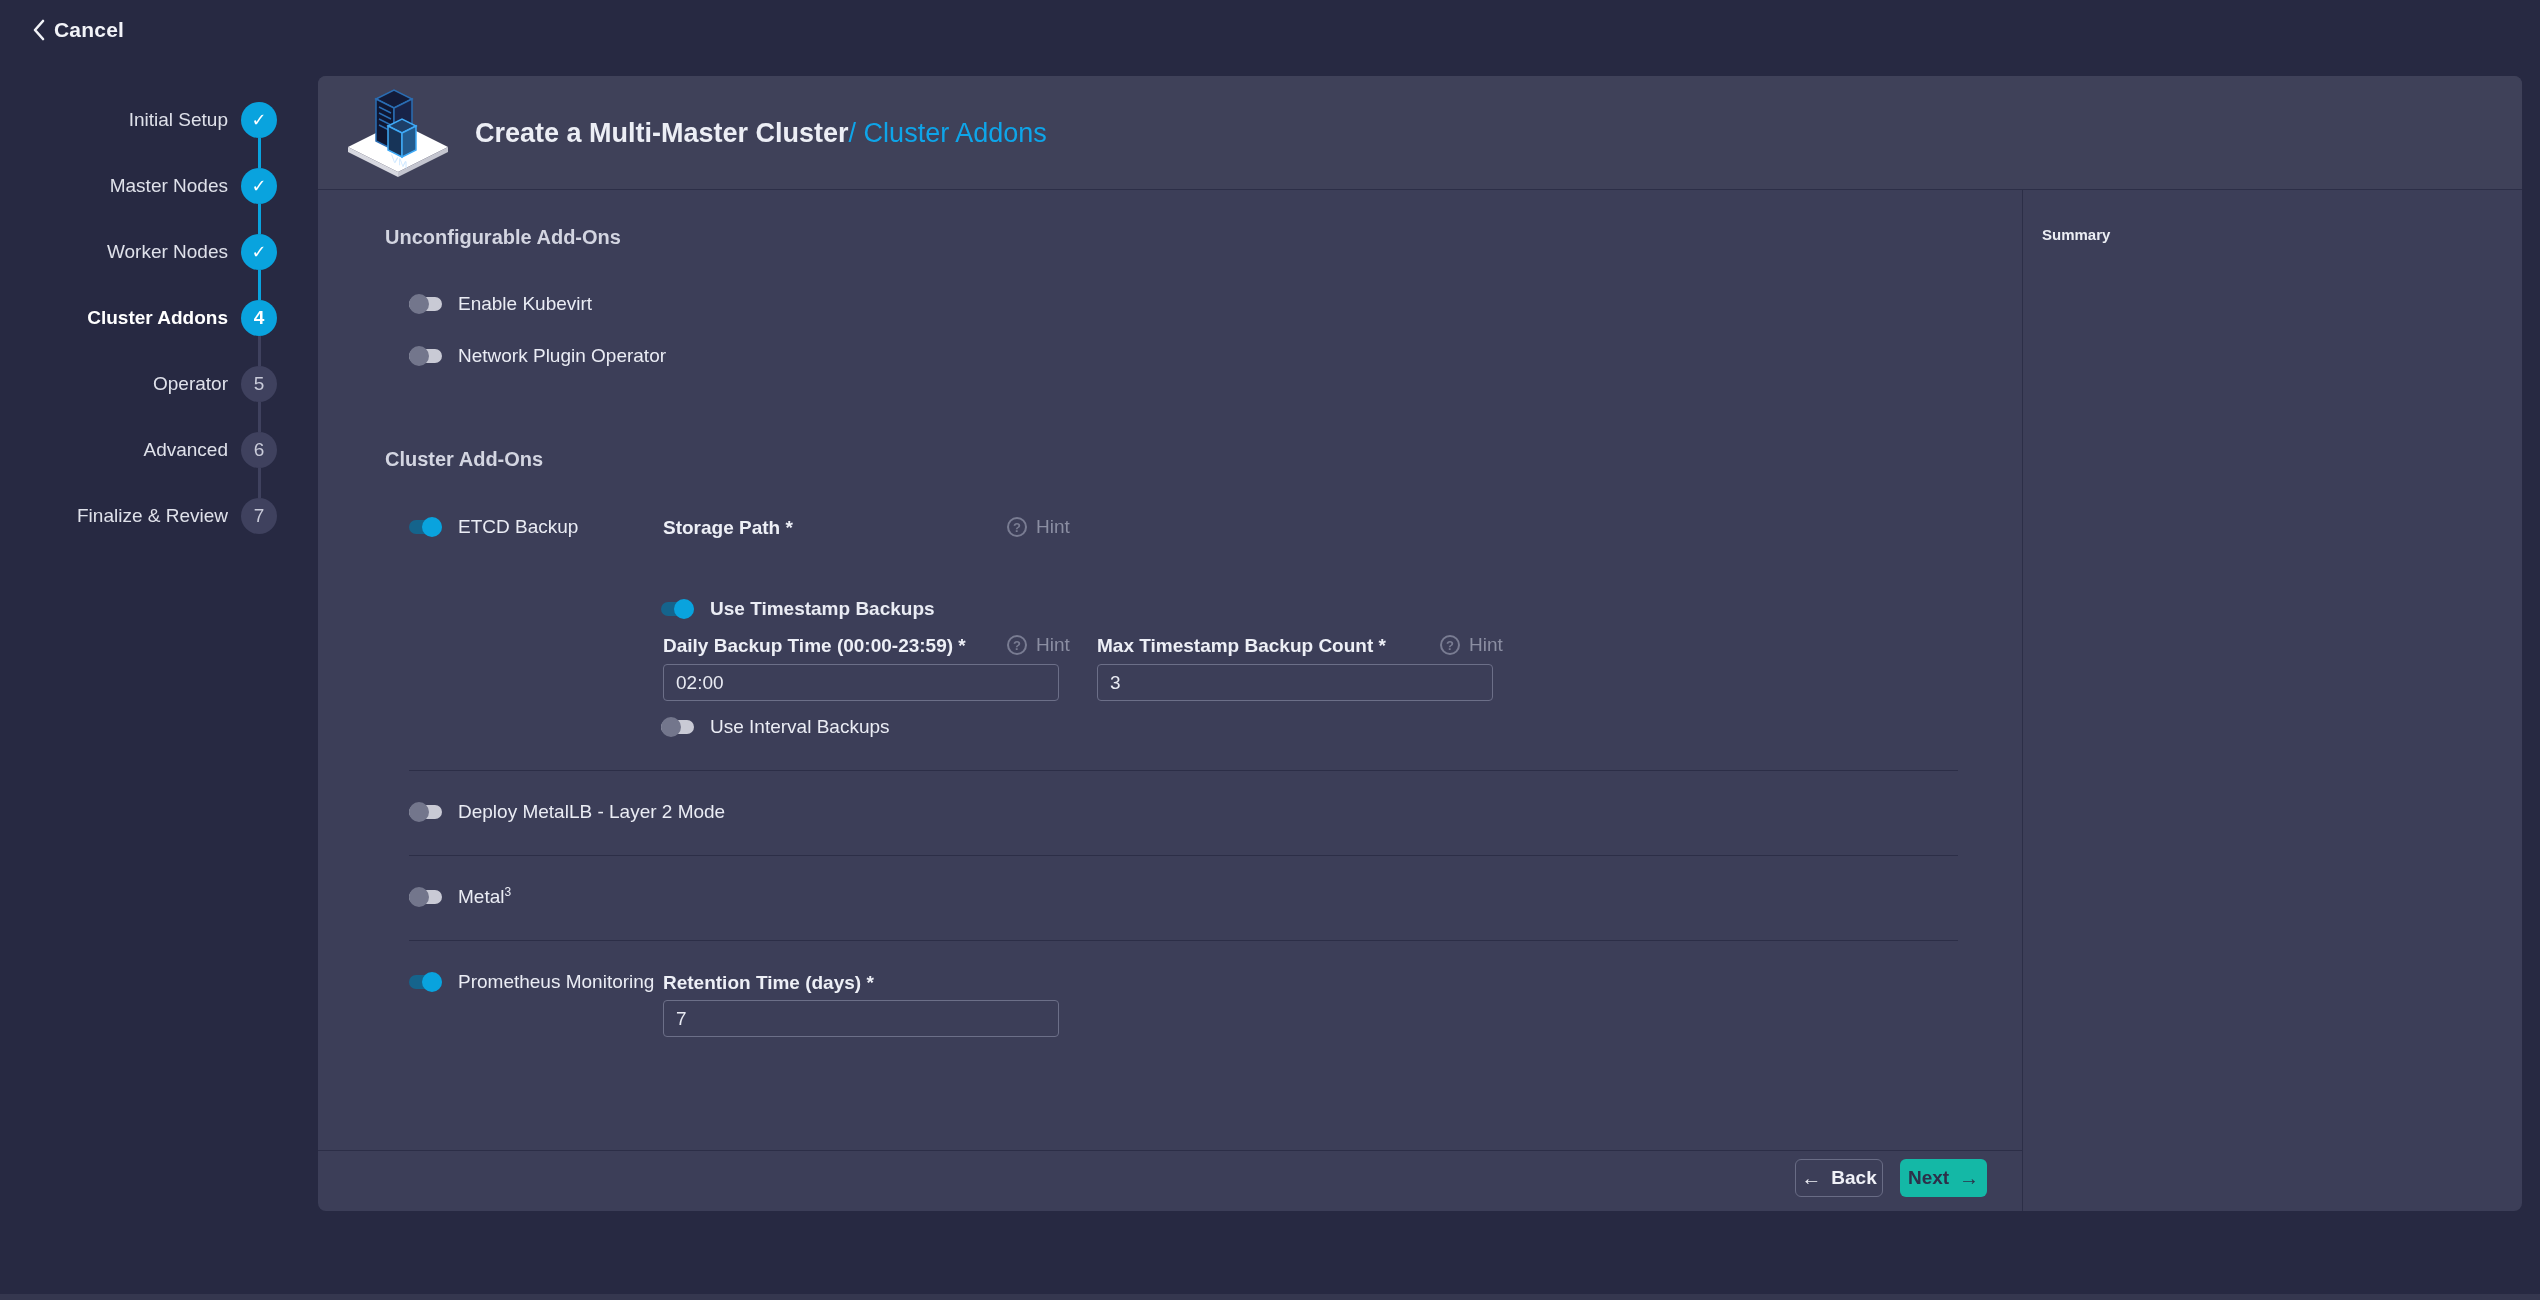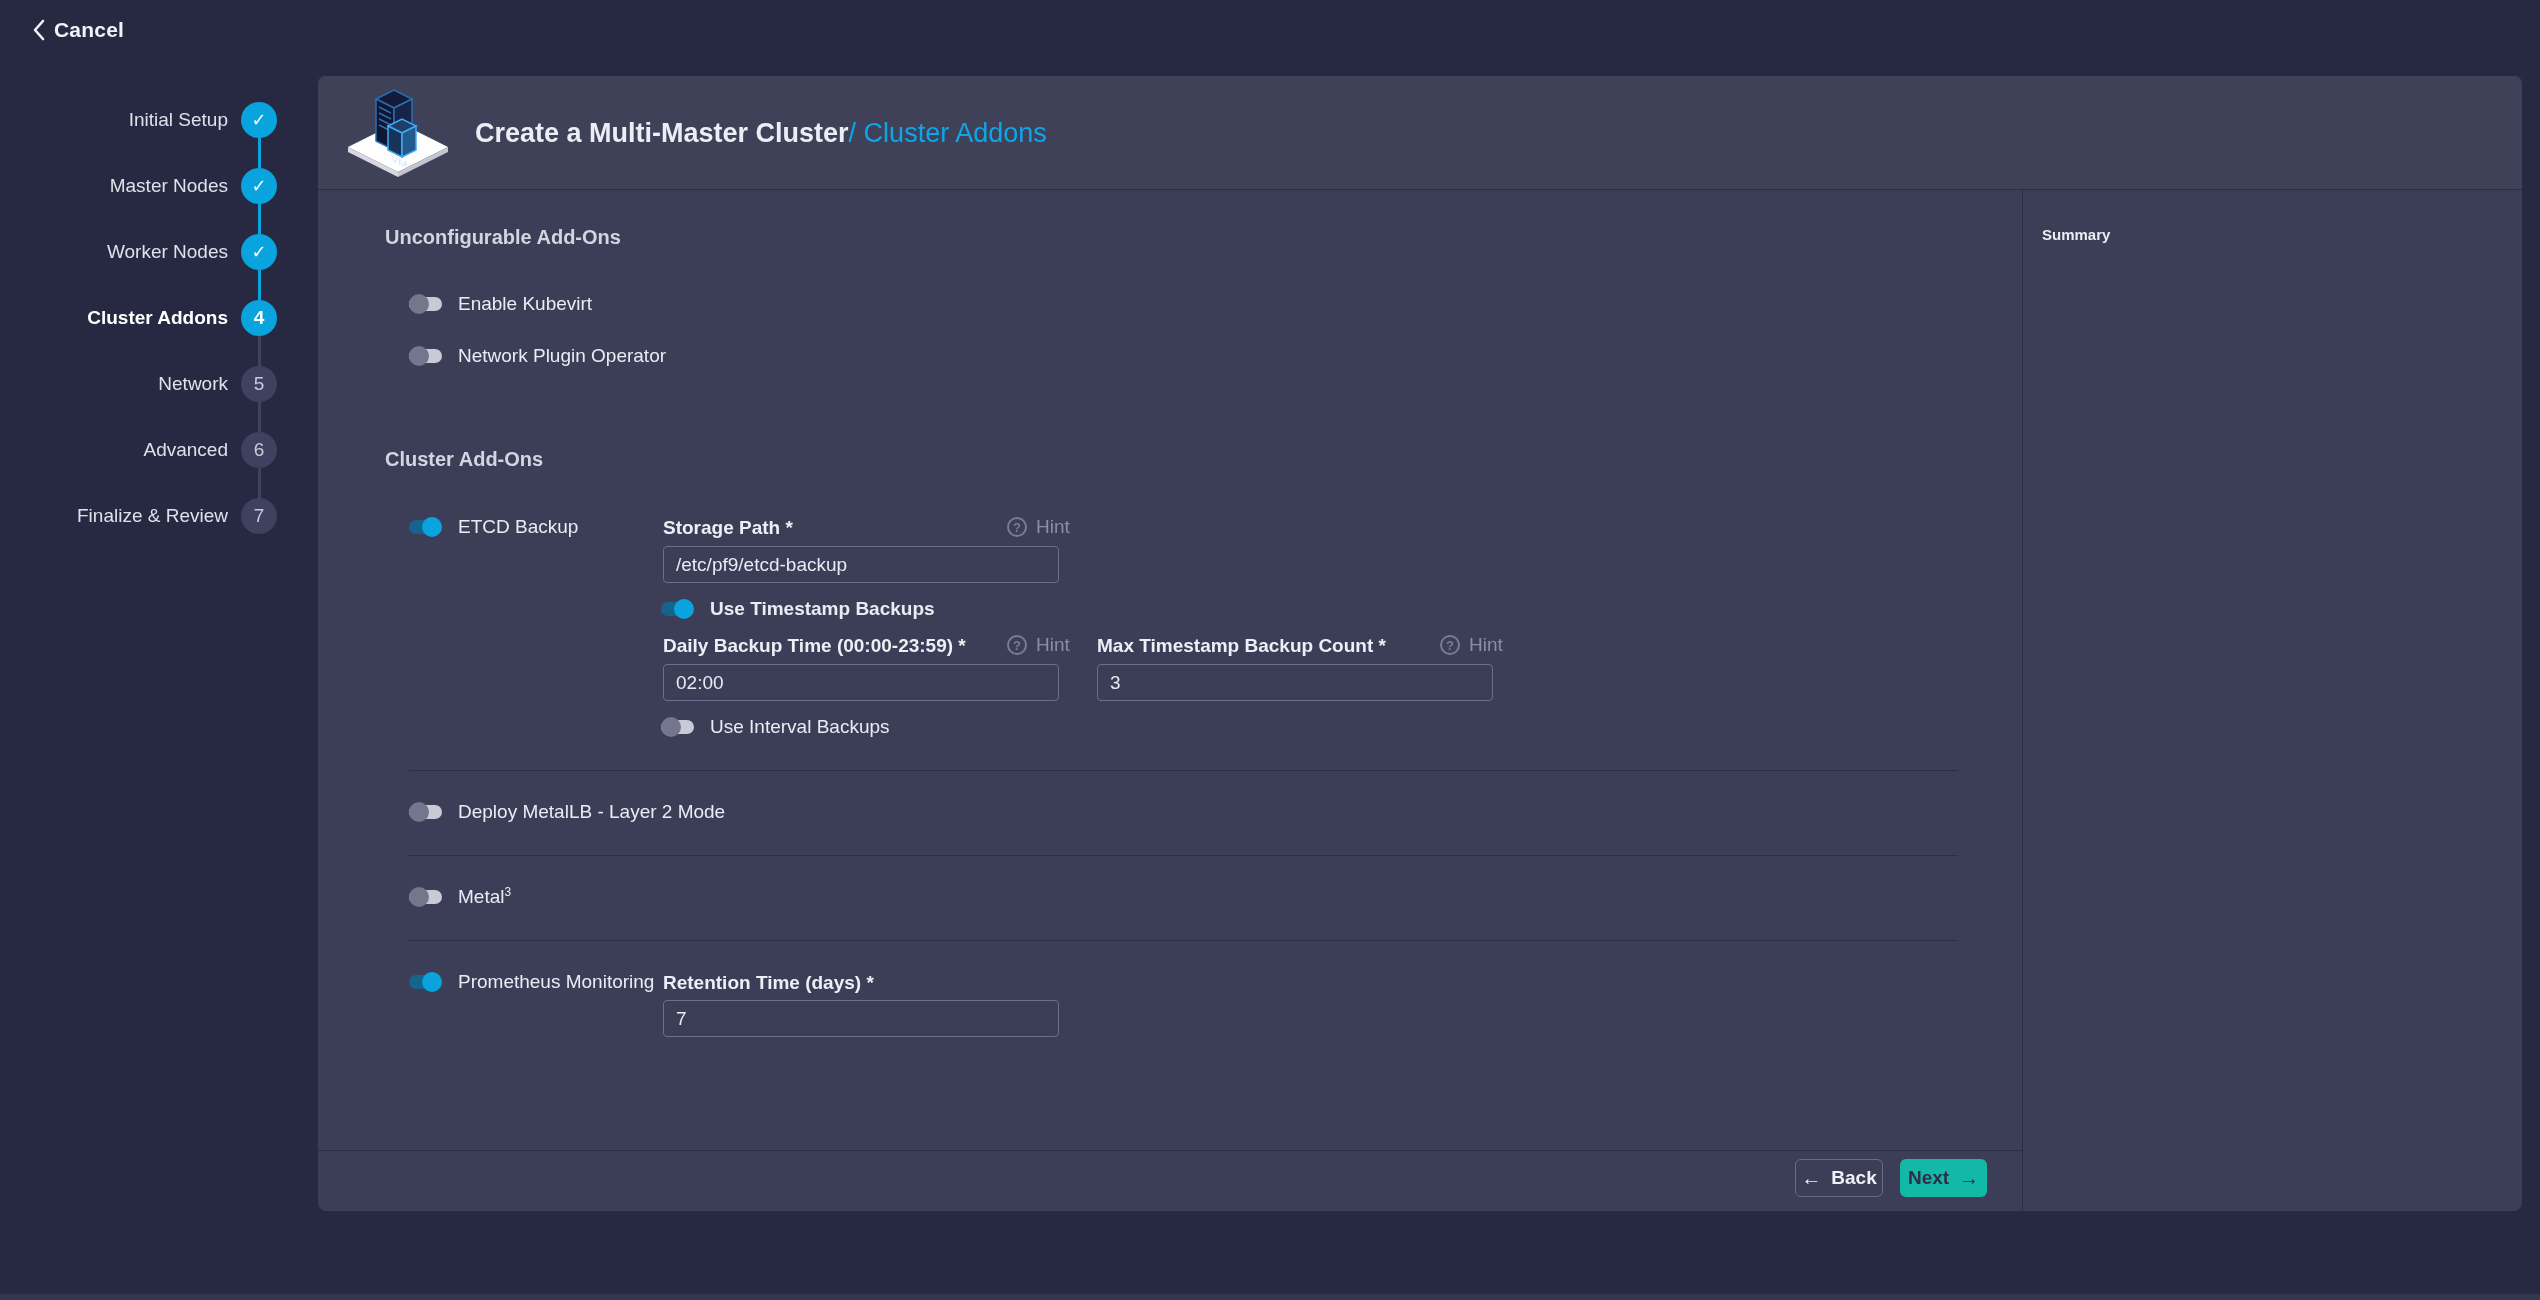--- a/index.html
+++ b/index.html
@@ -142,21 +142,21 @@
 </div>
 <div class="step" style="left:241px; top:234px; width:36px;">
   <span class="step-label" style="right:49px;">Worker Nodes</span>
   <span class="step-circle done">✓</span>
 </div>
 <div class="step" style="left:241px; top:300px; width:36px;">
   <span class="step-label active" style="right:49px;">Cluster Addons</span>
   <span class="step-circle active">4</span>
 </div>
 <div class="step" style="left:241px; top:366px; width:36px;">
-  <span class="step-label" style="right:49px;">Network</span>
+  <span class="step-label" style="right:49px;">Operator</span>
   <span class="step-circle todo">5</span>
 </div>
 <div class="step" style="left:241px; top:432px; width:36px;">
   <span class="step-label" style="right:49px;">Advanced</span>
   <span class="step-circle todo">6</span>
 </div>
 <div class="step" style="left:241px; top:498px; width:36px;">
   <span class="step-label" style="right:49px;">Finalize &amp; Review</span>
   <span class="step-circle todo">7</span>
 </div>
@@ -216,21 +216,20 @@
         <span class="knob"></span>
       </span>
     <span class="tlabel">ETCD Backup</span>
   </div>
 
   <div class="flabel" style="left:345px; top:441px;">Storage Path *</div>
   <div class="hint" style="left:689px; top:440px;">
     <span class="qc">?</span>
     <span class="htxt">Hint</span>
   </div>
-  <input class="field" style="left: 345px; top: 470px;" value="/etc/pf9/etcd-backup">
 
   <div class="trow" style="left:343px; top:515px;font-weight:bold;">
     <span class="toggle on">
         <span class="track"></span>
         <span class="knob"></span>
       </span>
     <span class="tlabel">Use Timestamp Backups</span>
   </div>
 
   <div class="flabel" style="left:345px; top:559px;">Daily Backup Time (00:00-23:59) *</div>

